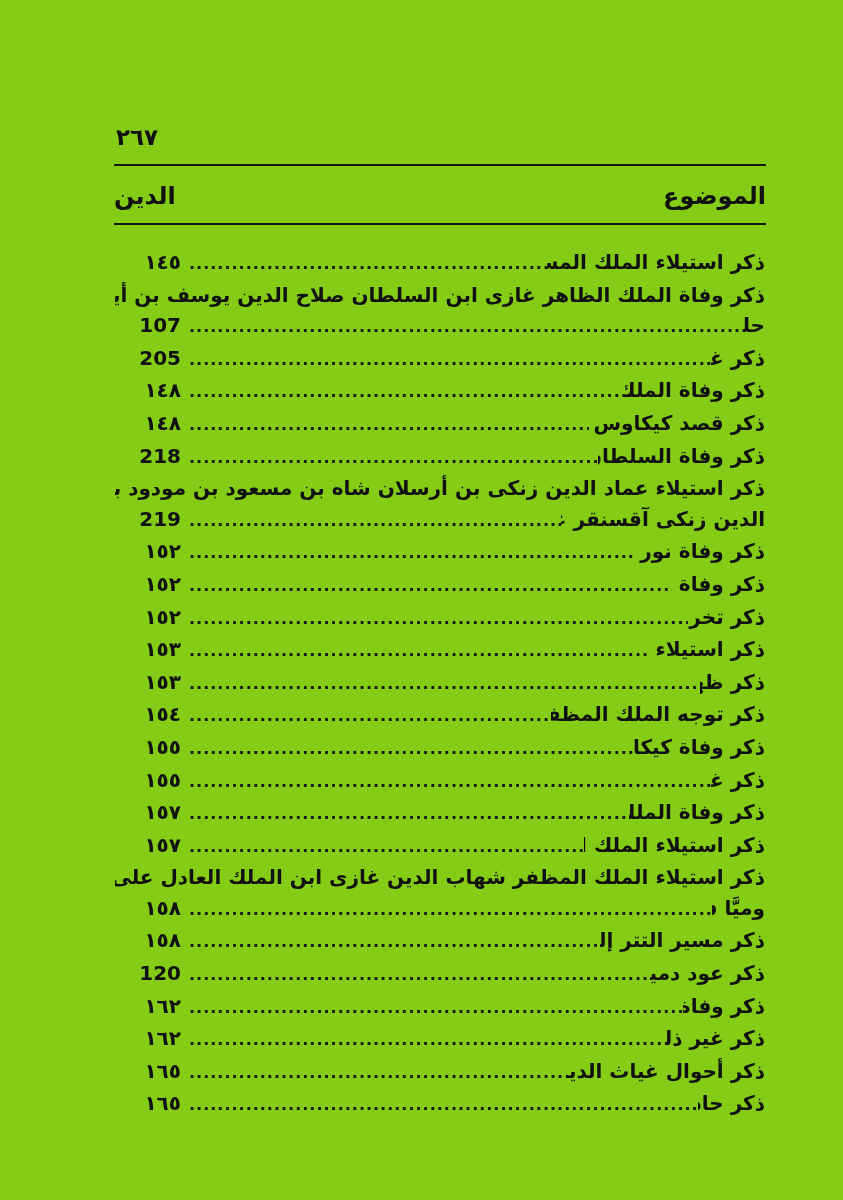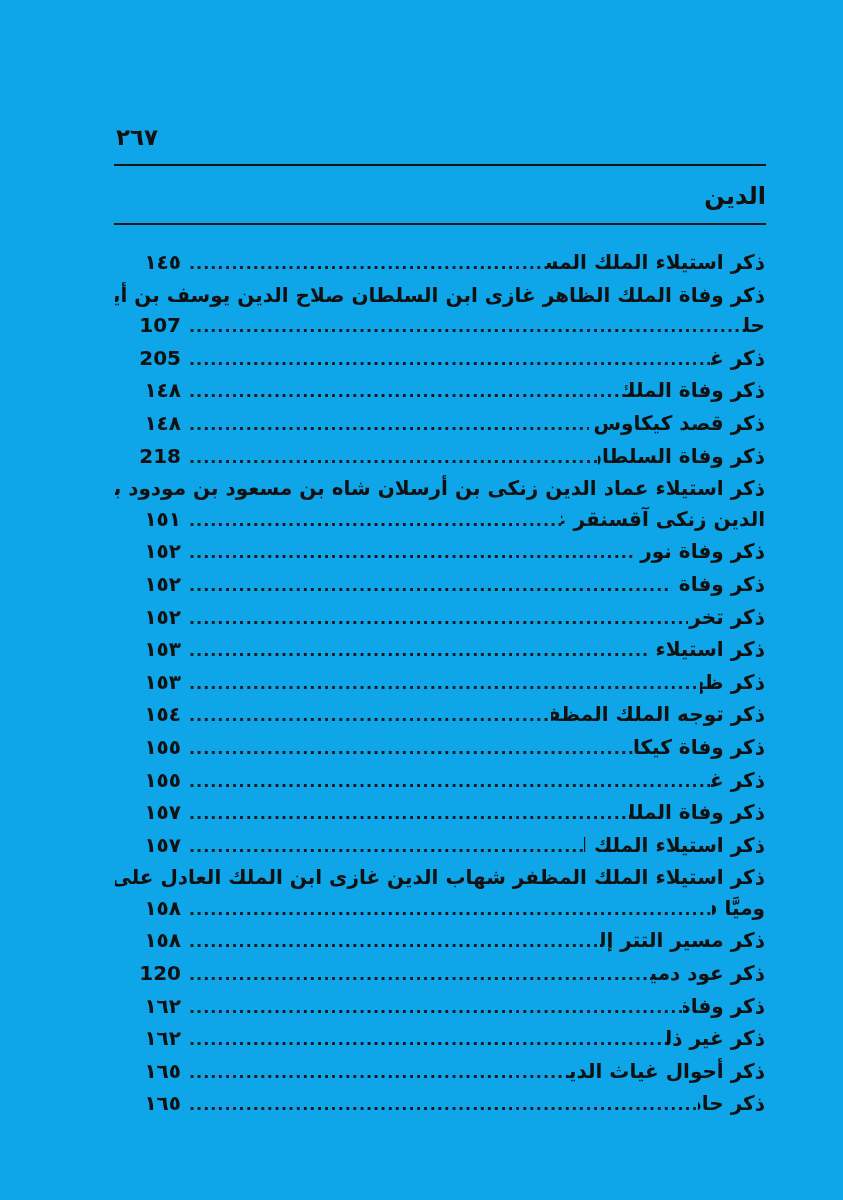--- a/index.html
+++ b/index.html
@@ -11,21 +11,21 @@
     width: 843px;
     height: 1200px;
     position: relative;
     overflow: hidden;
     font-family: "DejaVu Sans", sans-serif;
     color: #111;
   }
   .sheet {
     position: absolute;
     inset: 0;
-    background: #0ea5e9;
+    background: #84cc16;
   }
   .folio {
     position: absolute;
     top: 124px;
     left: 116px;
     font-size: 23px;
     font-weight: bold;
     letter-spacing: 1px;
   }
   .rule {
@@ -101,20 +101,21 @@
 </style>
 </head>
 <body>
 
 <div class="sheet">
   <div class="folio">٢٦٧</div>
 
   <div class="rule rule-top"></div>
 
   <div class="header-row">
+    <span>الموضوع</span>
     <span>الدين</span>
   </div>
 
   <div class="rule rule-bottom"></div>
 
   <div class="toc" id="toc">
   <div class="toc-line">
     <span class="subject">ذكر استيلاء الملك المسعود ابن الملك الكامل ابن الملك العادل على اليمن</span>
     <span class="dots"></span>
     <span class="pagenum">١٤٥</span>
@@ -156,21 +157,21 @@
   </div>
 
   <div class="toc-line nopage">
     <span class="subject">ذكر استيلاء عماد الدين زنكى بن أرسلان شاه بن مسعود بن مودود بن عماد</span>
 
   </div>
 
   <div class="toc-line">
     <span class="subject">الدين زنكى آقسنقر على بعض القلاع المضافة إلى مملكة الموصل</span>
     <span class="dots"></span>
-    <span class="pagenum">١٥١</span>
+    <span class="pagenum">219</span>
   </div>
 
   <div class="toc-line">
     <span class="subject">ذكر وفاة نور الدين صاحب الموصل</span>
     <span class="dots"></span>
     <span class="pagenum">١٥٢</span>
   </div>
 
   <div class="toc-line">
     <span class="subject">ذكر وفاة صاحب سنجار</span>

